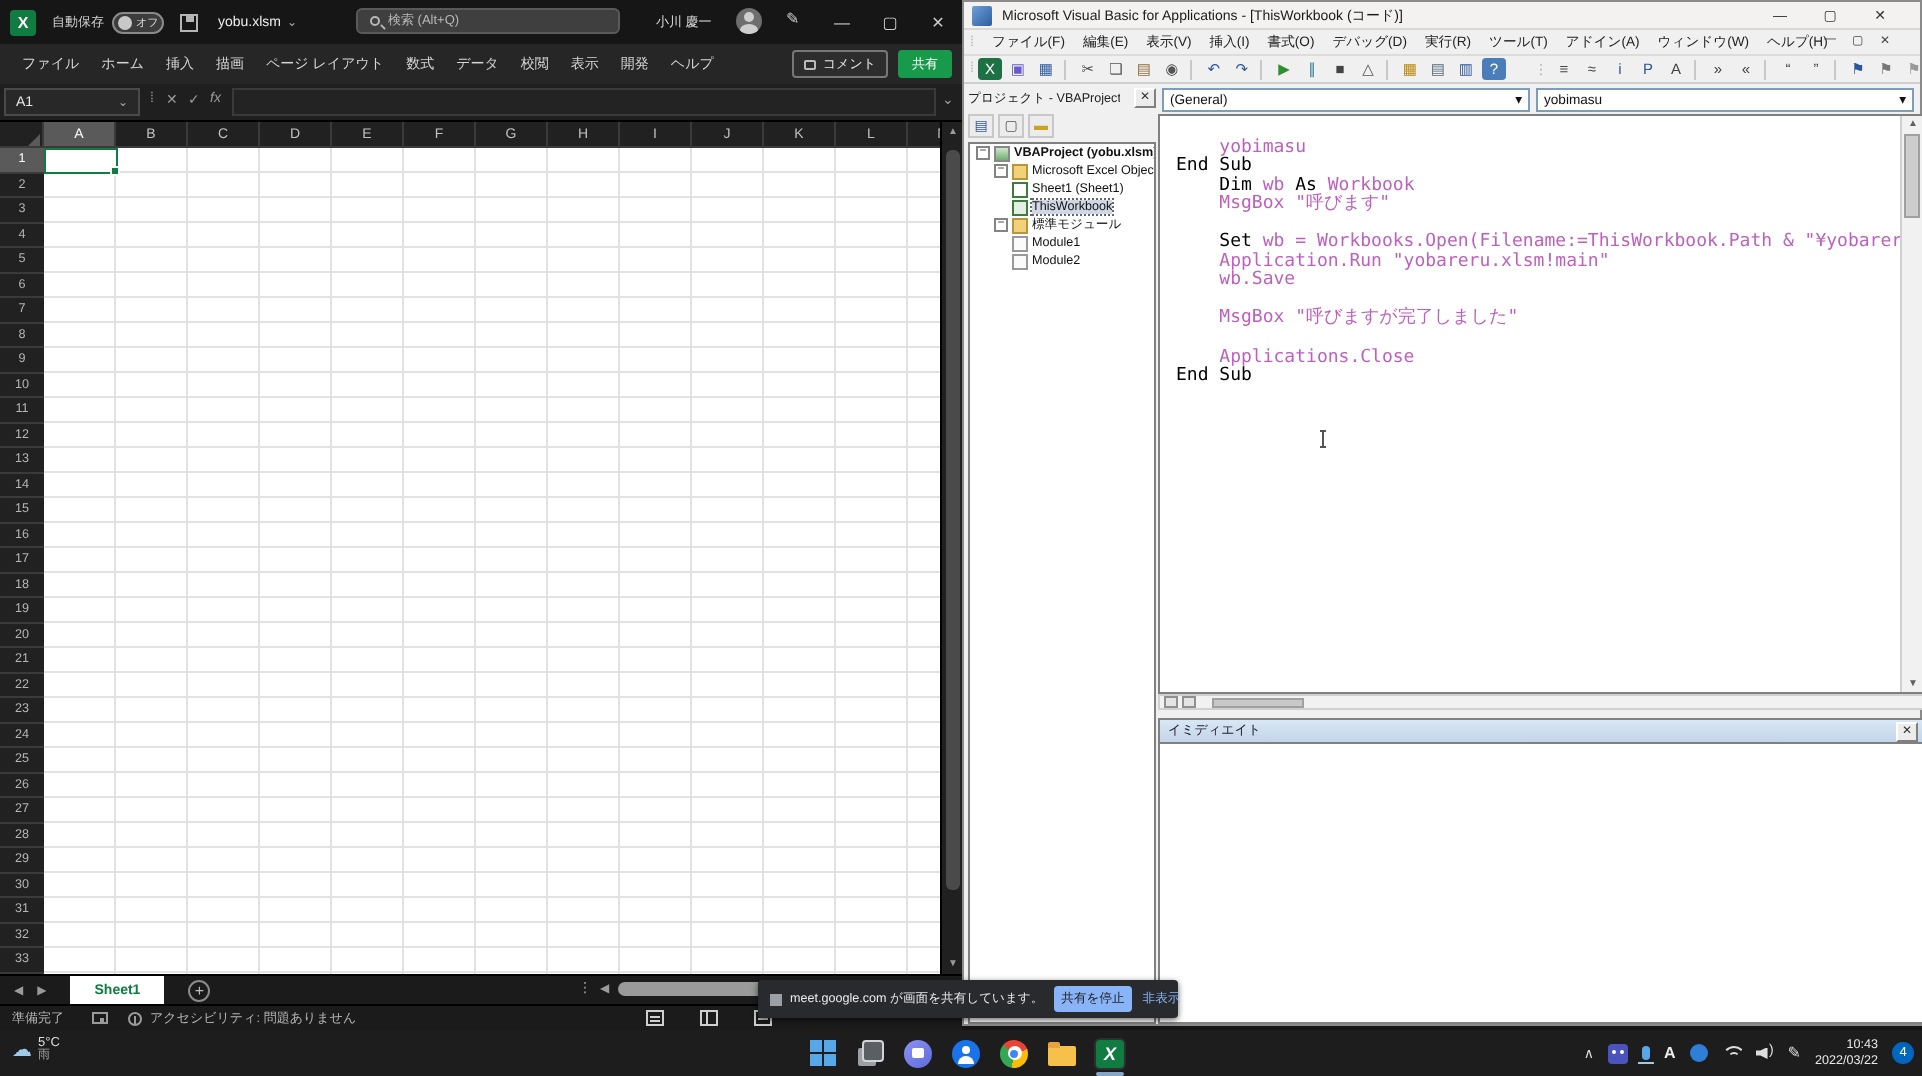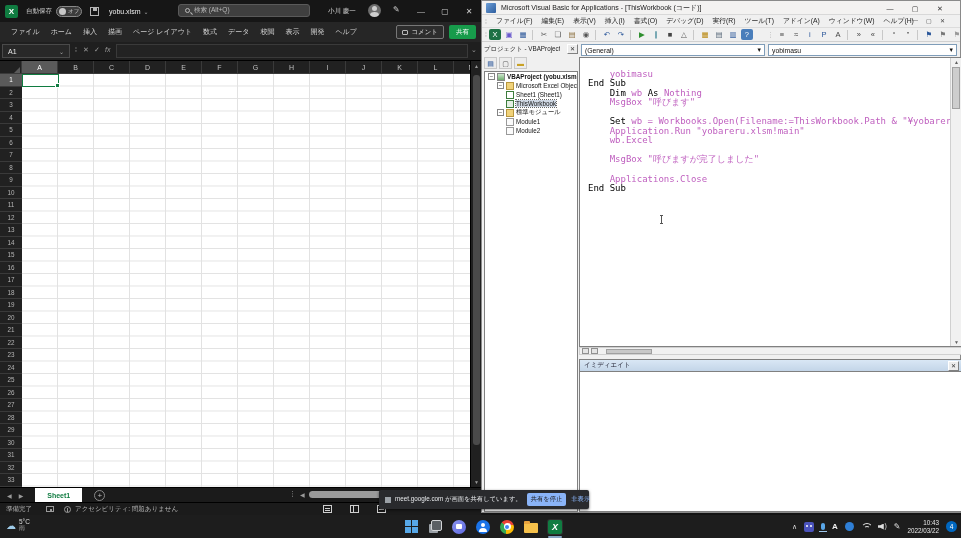--- a/index.html
+++ b/index.html
@@ -476,26 +476,26 @@
       <div class="dd" style="left:189px;width:189px;">
         <span>yobimasu</span>
         <span>▾</span>
       </div>
 
       <div class="codepane">
         <div class="codelines" id="code-lines">
             <div class="cline">&nbsp;</div>
             <div class="cline"><span class="i">    yobimasu</span></div>
             <div class="cline"><span class="k">End Sub</span></div>
-            <div class="cline"><span class="k">    Dim </span><span class="i">wb </span><span class="k">As </span><span class="i">Nothing</span></div>
+            <div class="cline"><span class="k">    Dim </span><span class="i">wb </span><span class="k">As </span><span class="i">Workbook</span></div>
             <div class="cline"><span class="i">    MsgBox "呼びます"</span></div>
             <div class="cline">&nbsp;</div>
             <div class="cline"><span class="k">    Set </span><span class="i">wb = Workbooks.Open(Filename:=ThisWorkbook.Path &amp; "¥yobareru.xl</span></div>
             <div class="cline"><span class="i">    Application.Run "yobareru.xlsm!main"</span></div>
-            <div class="cline"><span class="i">    wb.Excel</span></div>
+            <div class="cline"><span class="i">    wb.Save</span></div>
             <div class="cline">&nbsp;</div>
             <div class="cline"><span class="i">    MsgBox "呼びますが完了しました"</span></div>
             <div class="cline">&nbsp;</div>
             <div class="cline"><span class="i">    Applications.Close</span></div>
             <div class="cline"><span class="k">End Sub</span></div>
           </div>
         <div class="ibeam">
             <i></i>
           </div>
         <div class="cv-scroll">

